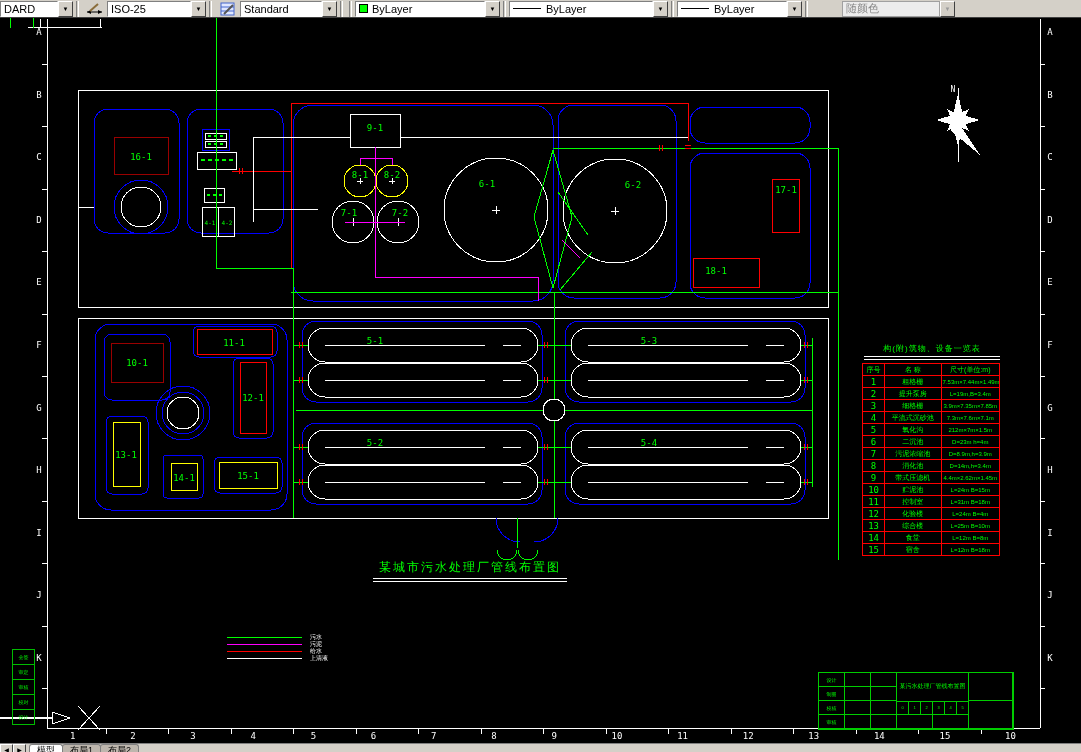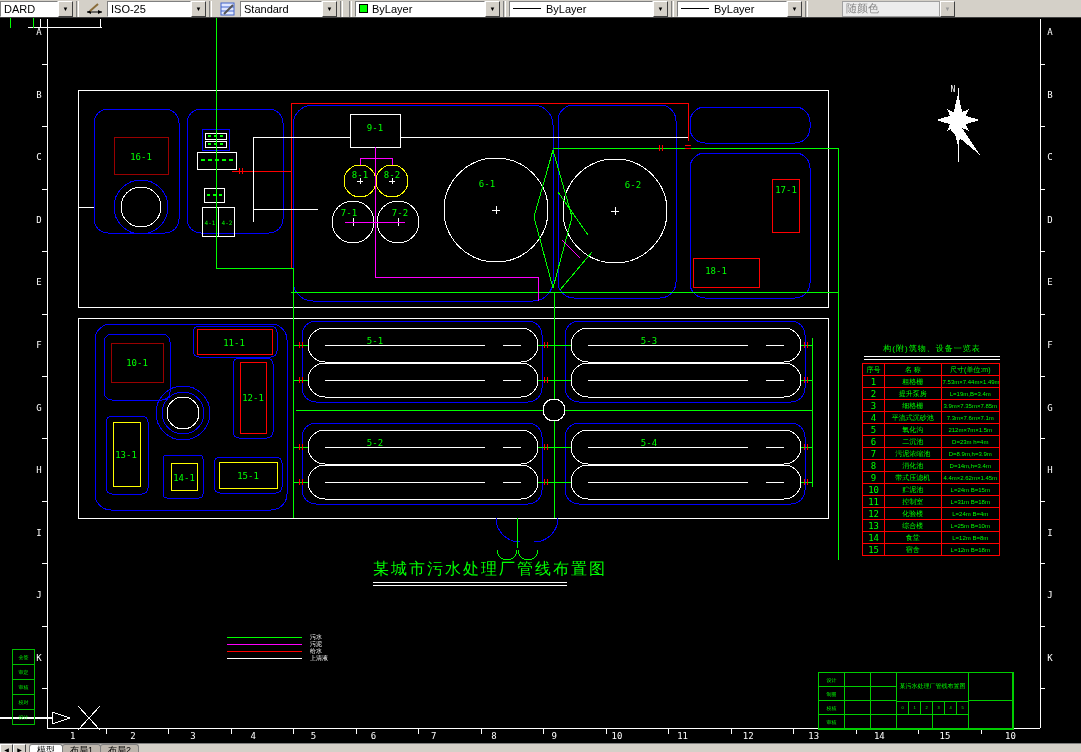--- a/index.html
+++ b/index.html
@@ -53,21 +53,21 @@
                            text-align:center; overflow:hidden; white-space:nowrap;
                            font-weight:normal; padding:0 1px; }
   .stable th { font-size:7px; }
   .col-no { width:22px; } .col-name { width:56px; } .col-size { width:58px; }
   .stable td.no { font:9px "DejaVu Sans Mono", monospace; }
   .stable td.name { font-size:7px; }
   .stable td.size { font-size:6px; }
 
   
   .dtitle { position:absolute; left:373px; top:559px; width:194px; z-index:4; text-align:center; }
-  .dtitle .txt { color:#00ff00; font-size:16px; letter-spacing:2px; white-space:nowrap;font-family:Liberation Mono, monospace; }
+  .dtitle .txt { color:#00ff00; font-size:12px; letter-spacing:2px; white-space:nowrap;font-family:Liberation Mono, monospace; }
   .dtitle .ul { height:4px; border-top:1px solid #fff; border-bottom:1px solid #fff; margin-top:2px; }
 
   
   .plegend { position:absolute; left:227px; top:634px; z-index:4; }
   .lrow { display:flex; align-items:center; height:7px; }
   .lline { display:inline-block; width:75px; height:1px; }
   .llabel { color:#fff; font-size:6px; margin-left:8px; white-space:nowrap; }
 
   
   .sstrip { position:absolute; left:12px; top:650px; width:23px; z-index:4; }

